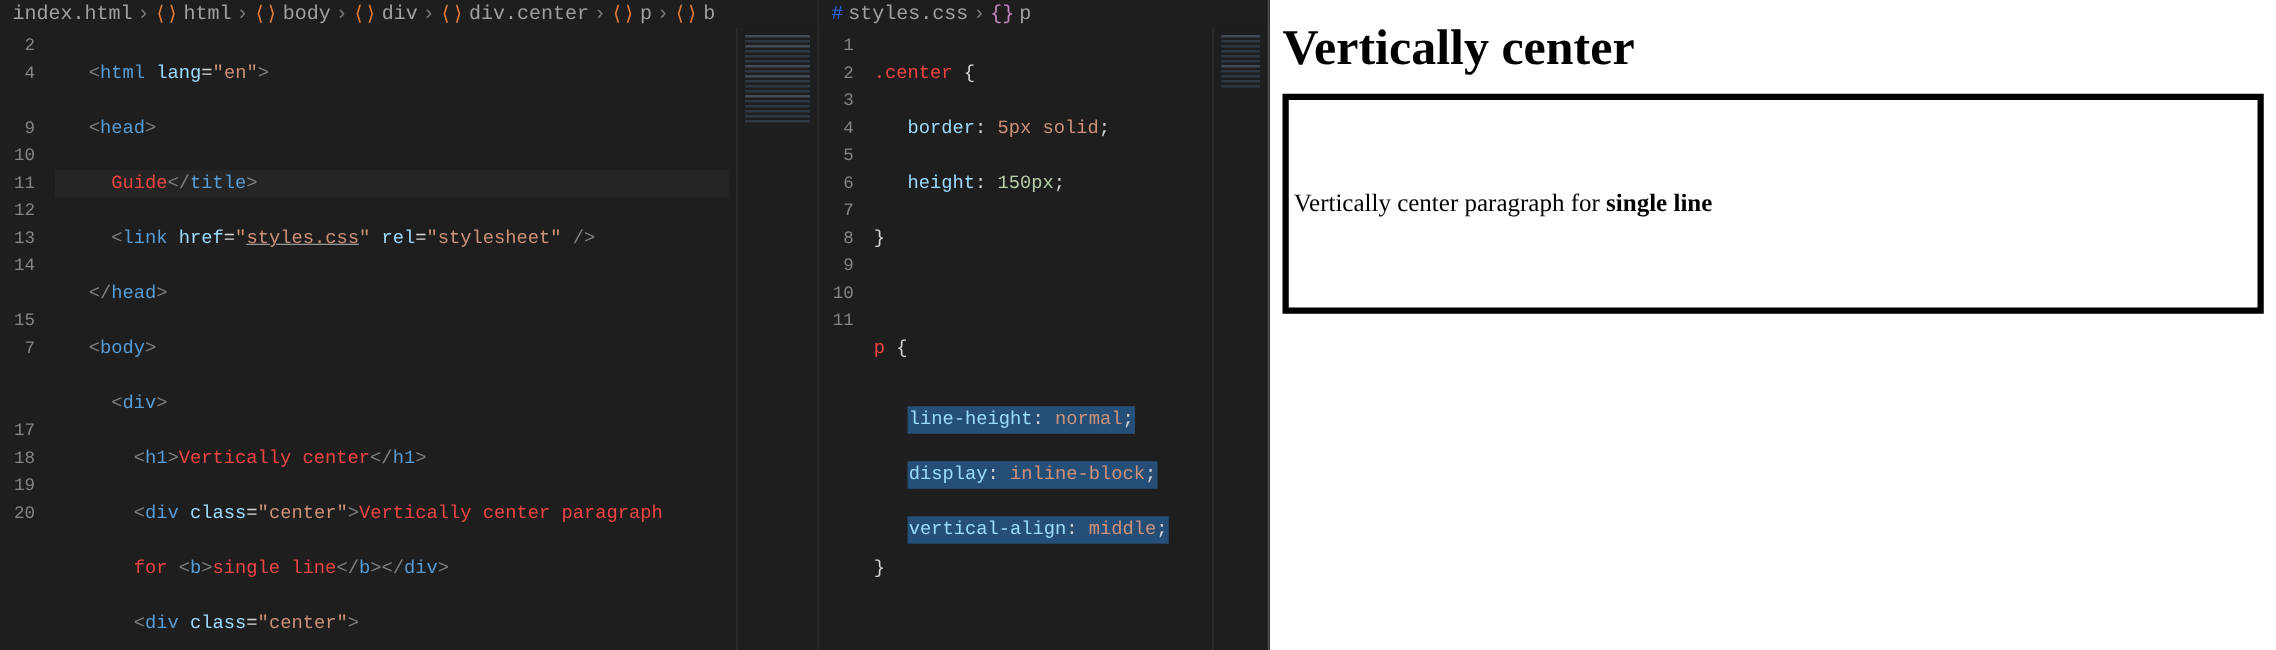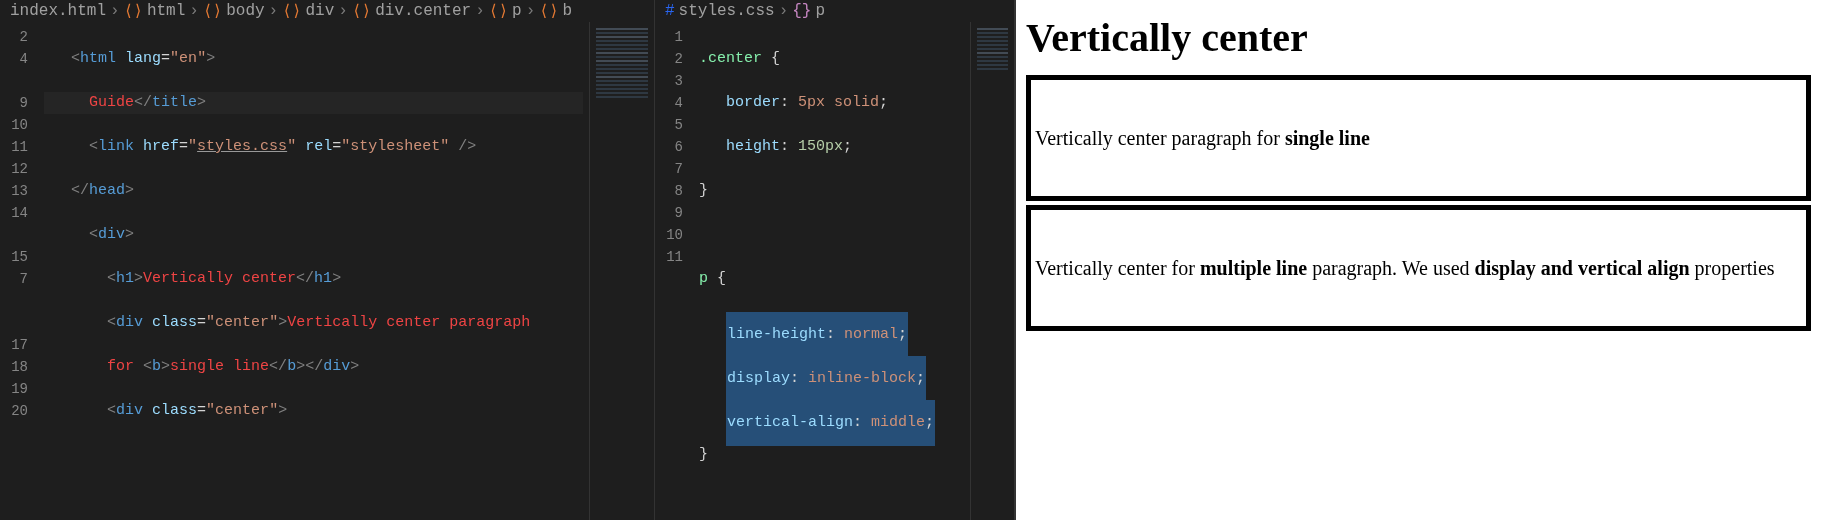--- a/index.html
+++ b/index.html
@@ -65,21 +65,21 @@
   .codeline.hl-strong { background: rgba(255,255,255,0.03); }
 
   
   .t-tag  { color: #569cd6; }     
   .t-brac { color: #808080; }     
   .t-attr { color: #9cdcfe; }     
   .t-str  { color: #ce9178; }     
   .t-text { color: #ef4444; }
   .t-pun  { color: #d4d4d4; }
   .t-num  { color: #b5cea8; }
-  .t-sel  { color: #86efac; }     
+  .t-sel  { color: #ef4444; }     
   .t-brace{ color: #d4d4d4; }
   .t-link { color: #ce9178; text-decoration: underline; text-decoration-color: #999; }
 
   
   .minimap {
     width: 65px;
     background: #1e1e1e;
     border-left: 1px solid #333;
     position: relative;
   }
@@ -89,42 +89,42 @@
 
   
   .editor-right {
     width: 360px;
     display: flex;
     flex-direction: column;
     border-right: 1px solid #333;
     position: relative;
   }
   .editor-right .minimap { width: 44px; }
-  .sel-line { background: #264f78; display:inline-block; padding:12px 1px; }
+  .sel-line { background: #264f78; display:inline-block; padding:0 1px;margin-top:13px; }
 
   
   .preview {
     flex: 1;
     background: #ffffff;
     color: #000;
     font-family: "Times New Roman", Times, serif;
     font-size: 20px;
     padding: 0 0 0 0;
     border-left: 1px solid #333;
     position: relative;
   }
   .prev-inner { padding: 6px 10px; }
   .preview h1.pvh {
     font-size: 40px;
     font-weight: bold;
     margin: 8px 0 14px;
   }
   .preview .box {
     border: 5px solid #000;
-    height: 126px;
+    height: 176px;
     margin-bottom: 4px;
     display: flex;
     align-items: center;
     padding: 0 4px;
     line-height: 1.25;
   }
 
   
   .scroll-v { position:absolute; right:2px; top:0; bottom:0; width:10px; }
 
@@ -172,23 +172,25 @@
       <div></div>
         <div></div>
         <div>17</div>
         <div>18</div>
       <div>19</div>
         <div>20</div>
     </div>
 
     <div class="code">
 <span class="codeline"><span class="t-text">   </span><span class="t-brac">&lt;</span><span class="t-tag">html</span><span class="t-text"> </span><span class="t-attr">lang</span><span class="t-pun">=</span><span class="t-str">"</span><span class="t-str">en</span><span class="t-str">"</span><span class="t-brac">&gt;</span></span>
+<span class="codeline"><span class="t-text">   </span><span class="t-brac">&lt;</span><span class="t-tag">head</span><span class="t-brac">&gt;</span></span>
 <span class="codeline hl-strong"><span class="t-text">     </span><span class="t-text">Guide</span><span class="t-brac">&lt;/</span><span class="t-tag">title</span><span class="t-brac">&gt;</span></span>
 <span class="codeline"><span class="t-text">     </span><span class="t-brac">&lt;</span><span class="t-tag">link</span><span class="t-text"> </span><span class="t-attr">href</span><span class="t-pun">=</span><span class="t-str">"</span><span class="t-link">styles.css</span><span class="t-str">"</span><span class="t-text"> </span><span class="t-attr">rel</span><span class="t-pun">=</span><span class="t-str">"</span><span class="t-str">stylesheet</span><span class="t-str">"</span><span class="t-brac"> /&gt;</span></span>
 <span class="codeline"><span class="t-text">   </span><span class="t-brac">&lt;/</span><span class="t-tag">head</span><span class="t-brac">&gt;</span></span>
+<span class="codeline"><span class="t-text">   </span><span class="t-brac">&lt;</span><span class="t-tag">body</span><span class="t-brac">&gt;</span></span>
 <span class="codeline"><span class="t-text">     </span><span class="t-brac">&lt;</span><span class="t-tag">div</span><span class="t-brac">&gt;</span></span>
 <span class="codeline"><span class="t-text">       </span><span class="t-brac">&lt;</span><span class="t-tag">h1</span><span class="t-brac">&gt;</span><span class="t-text">Vertically center</span><span class="t-brac">&lt;/</span><span class="t-tag">h1</span><span class="t-brac">&gt;</span></span>
 <span class="codeline"><span class="t-text">       </span><span class="t-brac">&lt;</span><span class="t-tag">div</span><span class="t-text"> </span><span class="t-attr">class</span><span class="t-pun">=</span><span class="t-str">"</span><span class="t-str">center</span><span class="t-str">"</span><span class="t-brac">&gt;</span><span class="t-text">Vertically center paragraph</span></span>
 <span class="codeline"><span class="t-text">       </span><span class="t-text">for </span><span class="t-brac">&lt;</span><span class="t-tag">b</span><span class="t-brac">&gt;</span><span class="t-text">single line</span><span class="t-brac">&lt;/</span><span class="t-tag">b</span><span class="t-brac">&gt;</span><span class="t-brac">&lt;/</span><span class="t-tag">div</span><span class="t-brac">&gt;</span></span>
 <span class="codeline"><span class="t-text">       </span><span class="t-brac">&lt;</span><span class="t-tag">div</span><span class="t-text"> </span><span class="t-attr">class</span><span class="t-pun">=</span><span class="t-str">"</span><span class="t-str">center</span><span class="t-str">"</span><span class="t-brac">&gt;</span></span>
 
 
 
 
 
@@ -278,19 +280,14 @@
 <div class="preview">
   <div class="prev-inner">
     <h1 class="pvh">Vertically center</h1>
 
     <div class="box">
       <div>
         <span>Vertically center paragraph for </span><b>single line</b>
       </div>
     </div>
 
-    <div class="box">
-      <div>
-        <span>Vertically center for </span><b>multiple line</b><span> paragraph. We used </span><b>display and vertical align</b><span> properties</span>
-      </div>
-    </div>
   </div>
 </div>
 
 </body></html>

